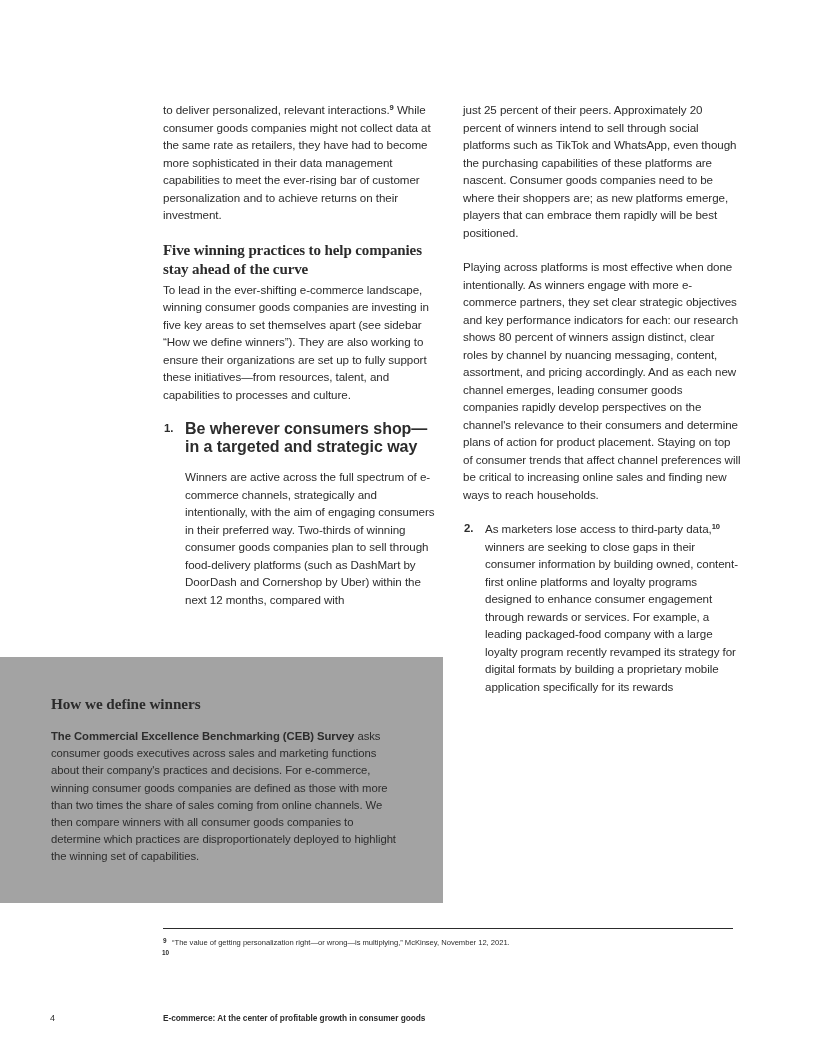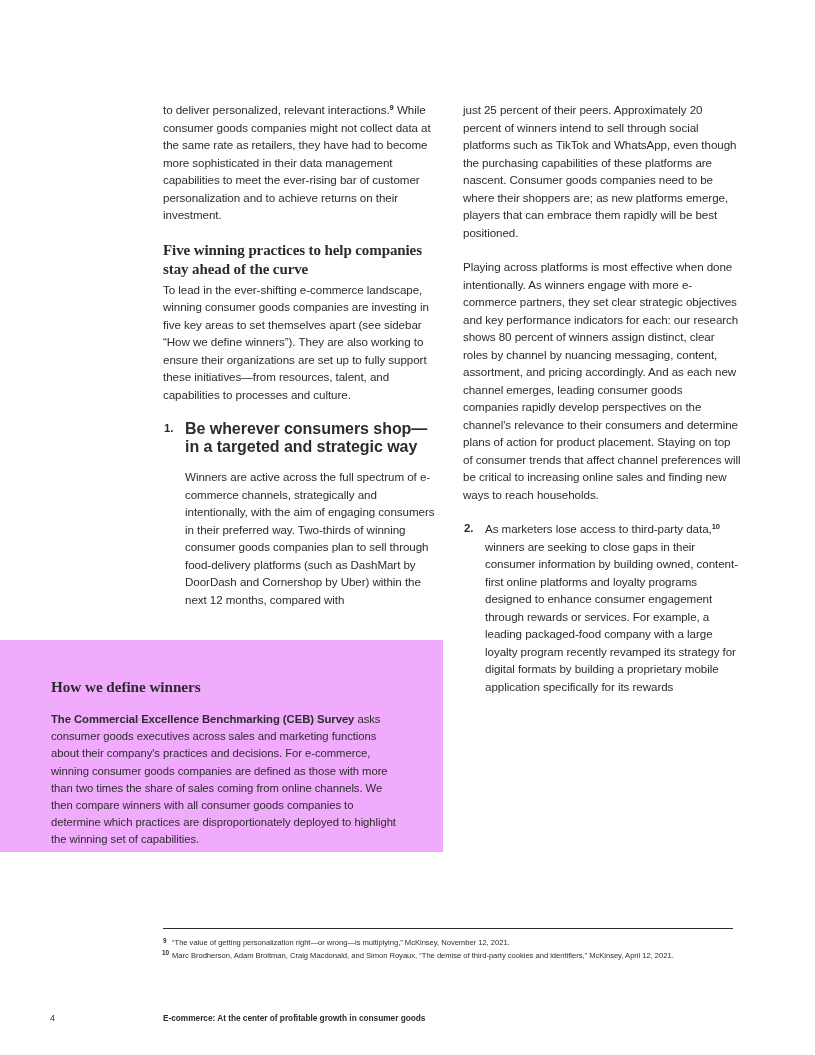--- a/index.html
+++ b/index.html
@@ -76,24 +76,24 @@
     letter-spacing: -0.05px;
   }
   .indented {
     padding-left: 22px;
   }
 
   
   .sidebar {
     position: absolute;
     left: 0;
-    top: 640px;
+    top: 657px;
     width: 443px;
-    height: 212px;
-    background: #f0abfc;
+    height: 246px;
+    background: #a3a3a3;
   }
   .sidebar-inner {
     position: absolute;
     left: 51px;
     top: 37px;
     width: 347px;
   }
   h3.sidebar-head {
     font-family: "Liberation Serif", serif;
     font-weight: 700;
@@ -211,21 +211,21 @@
       <p class="sidebar-body"><b>The Commercial Excellence Benchmarking (CEB) Survey</b><span> asks consumer goods executives across sales and marketing functions about their company's practices and decisions. For e-commerce, winning consumer goods companies are defined as those with more than two times the share of sales coming from online channels. We then compare winners with all consumer goods companies to determine which practices are disproportionately deployed to highlight the winning set of capabilities.</span></p>
     </div>
   </div>
 
   <div class="footnotes">
     <div class="fn-rule"></div>
     <div class="fn-item">
       <span class="fn-mark">9</span><span>“The value of getting personalization right—or wrong—is multiplying,” McKinsey, November 12, 2021.</span>
     </div>
     <div class="fn-item wide">
-      <span class="fn-mark">10</span><span>Marc Brodherson, Adam Broitman, Craig Macdonald, and Simon Royaux, “The demise of third-party cookies and identifiers,” McKinsey, April 12, 2021.</span>
+      <span class="fn-mark">10</span>
     </div>
   </div>
 
   <div class="footer">
     <span class="pagenum">4</span>
     <span class="doctitle">E-commerce: At the center of profitable growth in consumer goods</span>
   </div>
 
 </div>
 

